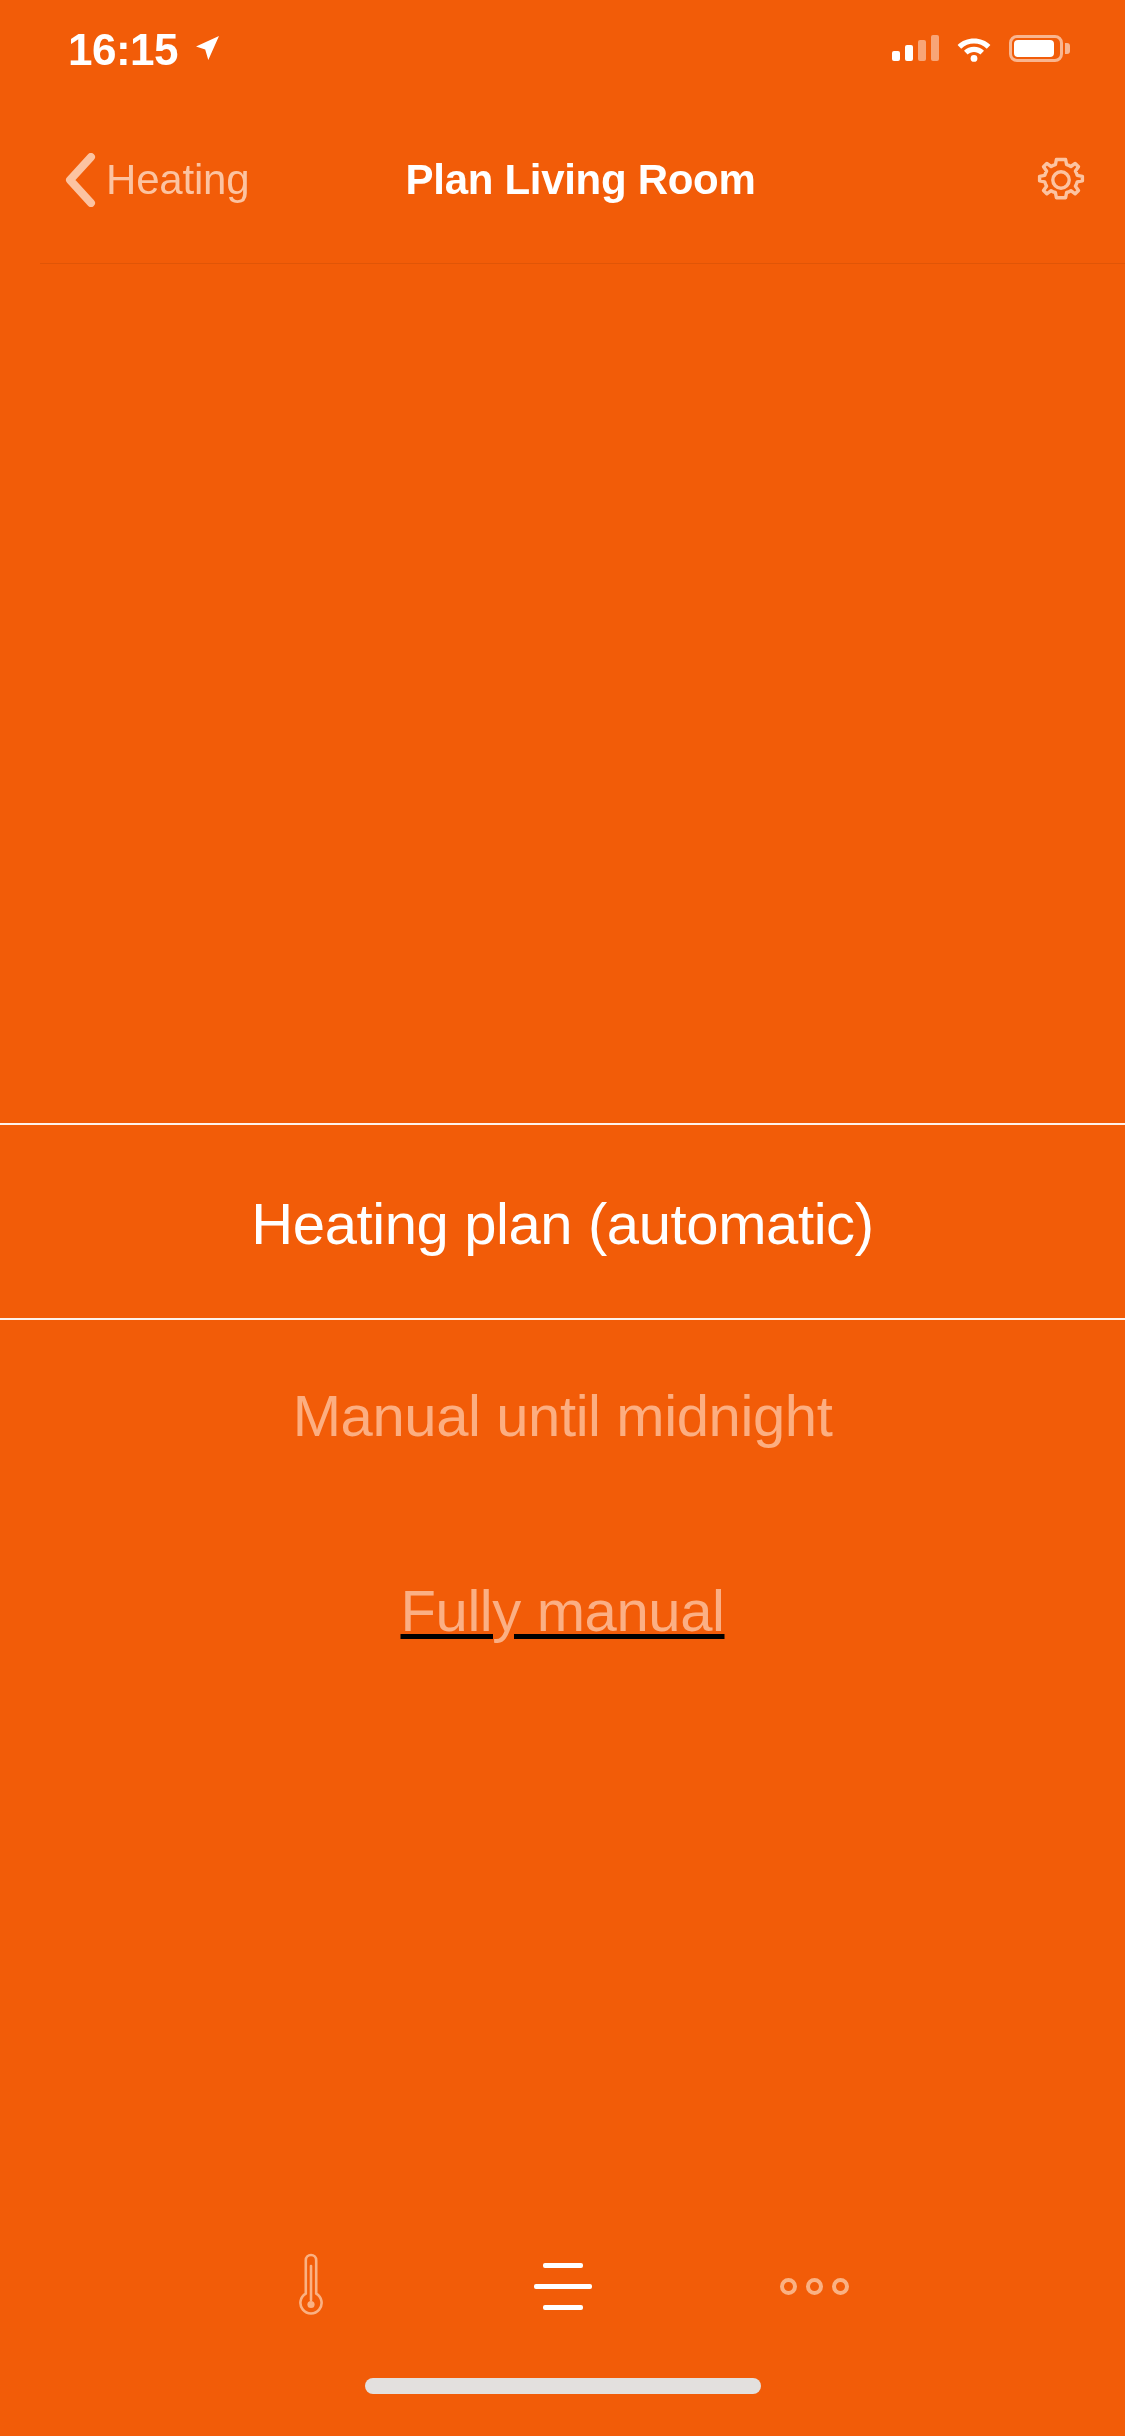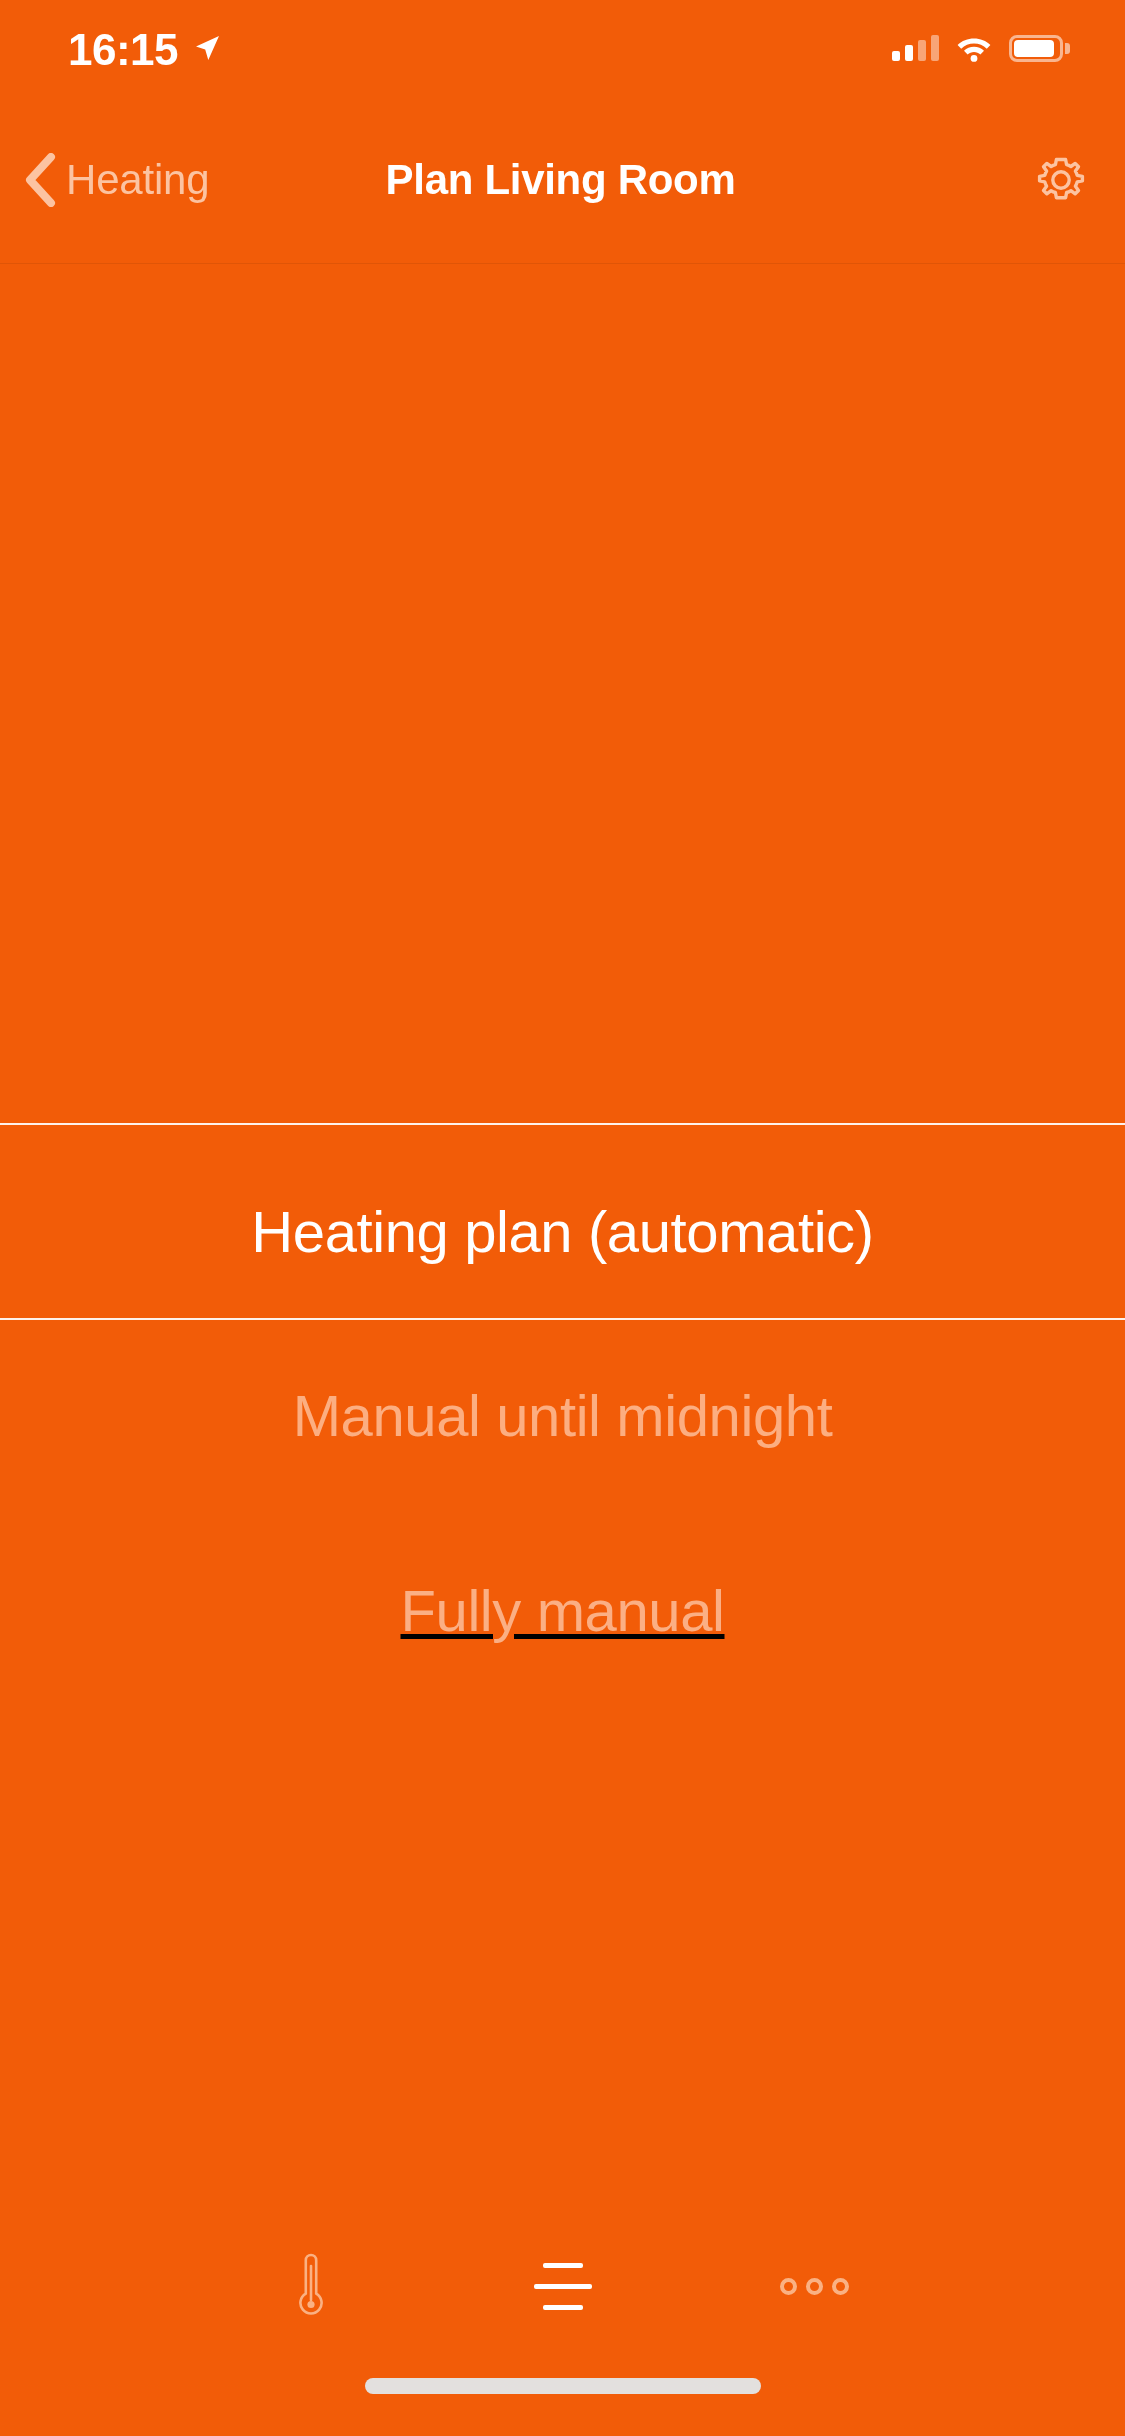--- a/index.html
+++ b/index.html
@@ -62,20 +62,21 @@
     border-radius:0 3px 3px 0;
   }
 
   
   .navbar {
     position:relative;
     flex:0 0 168px;
     display:flex; align-items:center;
     padding:0 36px 0 22px;
     border-bottom:1px solid rgba(0,0,0,.07);
+    margin-left:40px;
   }
   .nav-back {
     display:flex; align-items:center; gap:10px;
     cursor:pointer;
   }
   .chev { display:block; width:34px; height:54px; flex:0 0 34px; }
   .nav-back-label {
     color:#FCC3A1;
     font-size:42px;
     font-weight:400;
@@ -126,21 +127,21 @@
     height:195px;
     display:flex; align-items:center; justify-content:center;
     cursor:pointer;
   }
   .picker-row span {
     font-size:58px;
     font-weight:400;
     letter-spacing:-0.4px;
     line-height:1;
   }
-  .picker-row.r0 { top:11px;justify-content:center; }
+  .picker-row.r0 { top:3px;justify-content:center; }
   .picker-row.r1 { top:195px;justify-content:center; }
   .picker-row.r2 { top:390px;text-decoration:underline; }
 
   .picker-row.selected span { color:#FFFFFF; }
   .picker-row.dim span { color:#FCAE81; }
   .picker-row.dimmer span { color:#FBAF84; }
 
   
   .toolbar {
     flex:0 0 150px;

